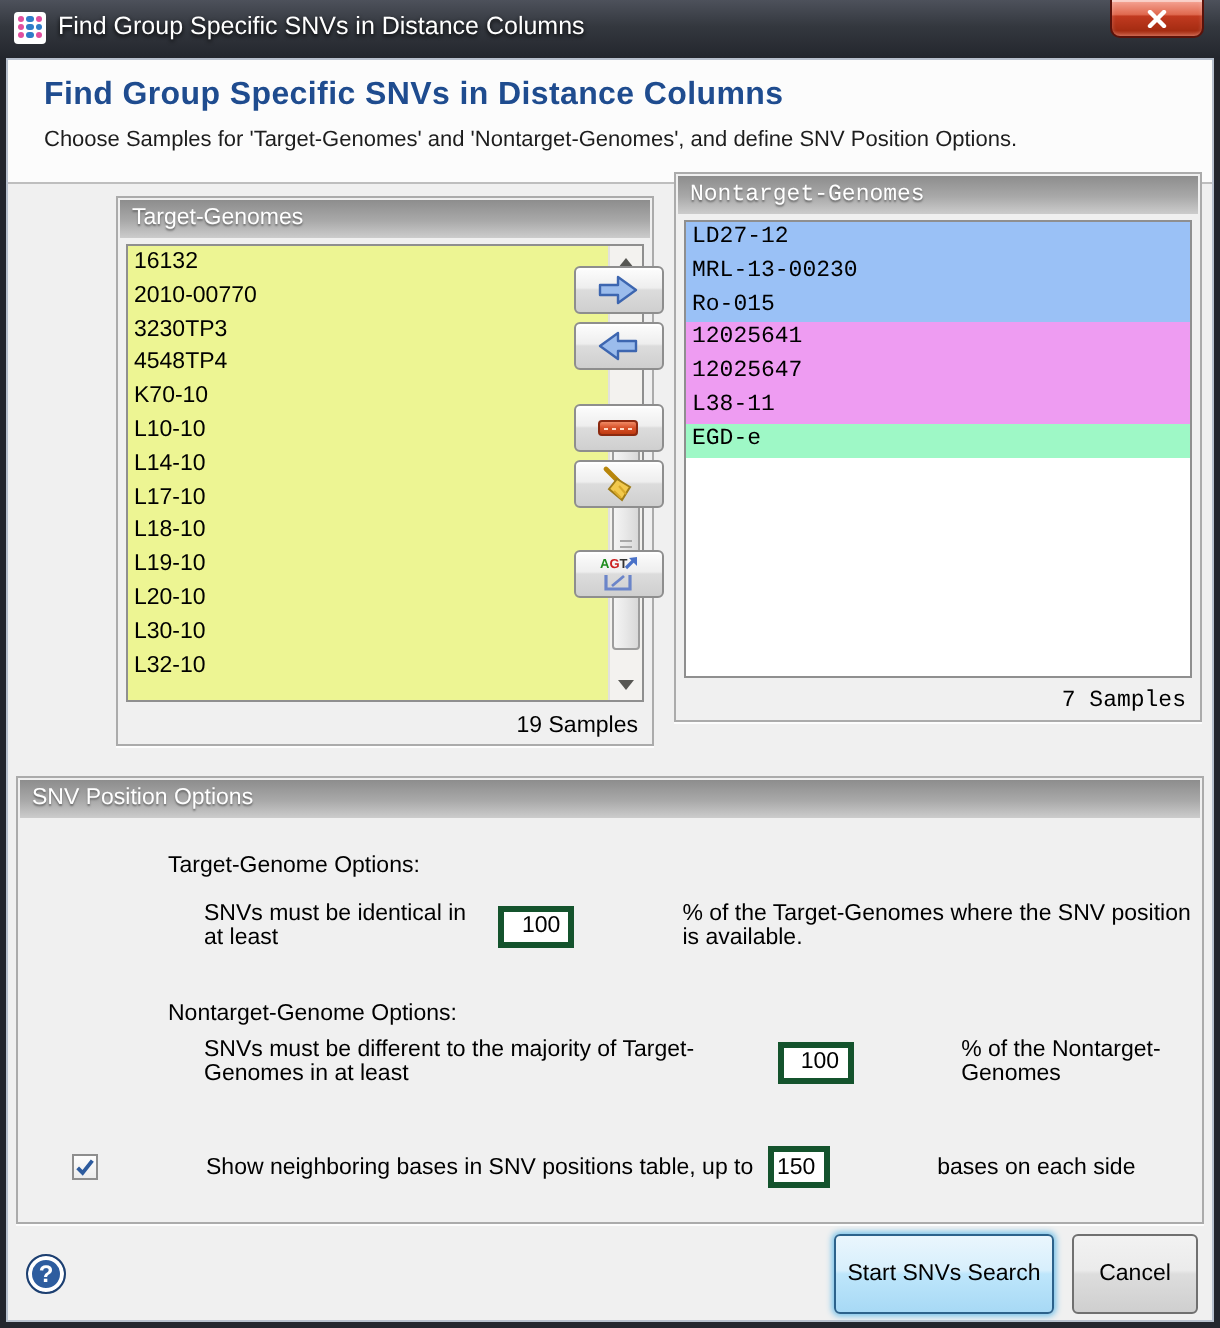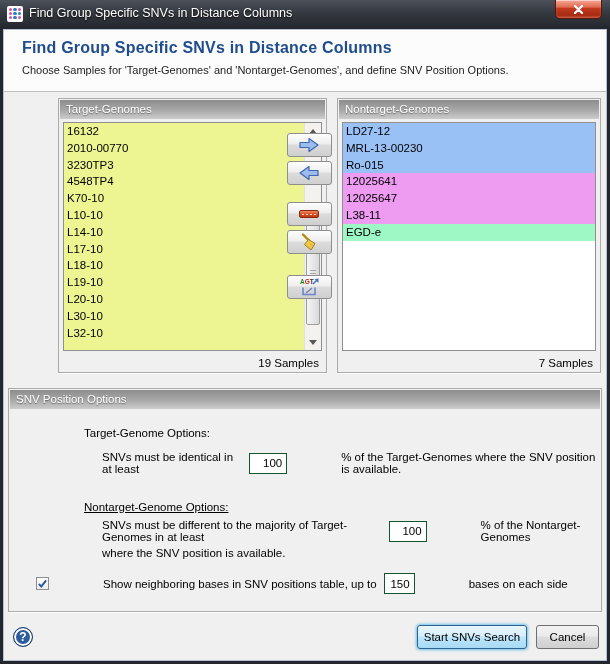--- a/index.html
+++ b/index.html
@@ -62,21 +62,21 @@
   .listbox {
     position:absolute; left:4px; right:4px; top:23px; bottom:21px;
     border:1px solid #8f8f8f; background:#fff; overflow:hidden;
   }
   .row { height:16.8px; line-height:16.8px; font-size:11.5px; color:#000; padding-left:3px; white-space:nowrap; }
   .panel-footer {
     position:absolute; right:7px; bottom:3px; font-size:11.5px; color:#000;text-align:right;
   }
 
   #target-panel   { left:6px;  top:68px; width:269px; height:275px;margin-left:48px; }
-  #nontarget-panel{ left:333px; top:68px; width:264px; height:275px; }
+  #nontarget-panel{ left:333px; top:56px; width:264px; height:275px;font-family:Liberation Mono, monospace; }
   #target-list    { background:#edf593; }
 
   
   .vscroll {
     position:absolute; top:0; right:0; bottom:0; width:17px;
     background:#f3f2ef; border-left:1px solid #e2e1de;
   }
   .sbtn {
     position:absolute; left:0; right:0; height:16px; background:#f3f2ef;
     display:flex; align-items:center; justify-content:center; cursor:pointer;
@@ -115,42 +115,42 @@
   .minus-icon:after {
     content:""; position:absolute; left:2px; right:2px; top:3px; height:1px;
     background:repeating-linear-gradient(90deg,#ffd9c4 0 2px, transparent 2px 4px);
   }
 
   
   #snv-panel { left:4px; top:358px; width:594px; height:224px; }
   .opt-text { font-size:11.5px; color:#000;margin-left:47px; }
   .opt-row { position:absolute; display:flex; align-items:center; gap:7px; }
   .num-input {
-    width:38px; height:21px; border:1px solid #14532d; background:#fff;
+    width:38px; height:21px; border:3px solid #14532d; background:#fff;
     font-family:"Liberation Sans",sans-serif; font-size:11.5px; text-align:right; padding-right:4px;
   }
   .num-input.small { width:31px; }
   .checkbox {
     width:13px; height:13px; background:linear-gradient(180deg,#fdfdfd,#ededed);
     border:1px solid #8e8e8e; display:flex; align-items:center; justify-content:center; cursor:pointer;
   }
 
   
   .footer {
     position:absolute; left:0; right:0; bottom:0; height:40px;
     display:flex; align-items:center; padding:0 7px 6px 9px;
   }
   .help-btn {
     width:20px; height:20px; border-radius:50%; background:#2e5d9f;
     border:1px solid #1d3f70; color:#fff; font-size:12px; font-weight:bold;
     display:flex; align-items:center; justify-content:center;
     box-shadow:inset 0 0 0 2px #fff, inset 0 0 0 3px #2e5d9f; cursor:pointer;
   }
   .btn {
-    height:24px; font-family:"Liberation Sans",sans-serif; font-size:11.5px; color:#000;
+    height:40px; font-family:"Liberation Sans",sans-serif; font-size:11.5px; color:#000;
     border:1px solid #707070; border-radius:3px; cursor:pointer;
     background:linear-gradient(180deg,#f2f2f2,#ebebeb 45%,#dddddd 50%,#cfcfcf);
     display:flex; align-items:center; justify-content:center;
   }
   .btn.default {
     border-color:#2c628b; box-shadow:0 0 3px 1px #6fc0ea;
     background:linear-gradient(180deg,#eaf6fd,#d7effc 45%,#bee6fb 50%,#a7d9f5);
   }
   #start-btn { margin-left:auto; width:110px; }
   #cancel-btn { margin-left:9px; width:63px; }
@@ -273,28 +273,27 @@
       <div class="panel-header">SNV Position Options</div>
 
       <div class="opt-text" style="position:absolute;left:28px;top:38px;">Target-Genome Options:</div>
 
       <div class="opt-row" style="left:46px;top:62px;">
         <span class="opt-text">SNVs must be identical in at least</span>
         <input class="num-input" value="100" style="">
         <span class="opt-text">% of the Target-Genomes where the SNV position is available.</span>
       </div>
 
-      <div class="opt-text" style="position:absolute;left:28px;top:112px;text-decoration:underline;">Nontarget-Genome Options:</div>
+      <div class="opt-text" style="position:absolute;left:28px;top:112px;">Nontarget-Genome Options:</div>
 
       <div class="opt-row" style="left:46px;top:130px;">
         <span class="opt-text">SNVs must be different to the majority of Target-Genomes in at least</span>
         <input class="num-input" value="100" style="">
         <span class="opt-text">% of the Nontarget-Genomes</span>
       </div>
-      <div class="opt-text" style="position:absolute;left:46px;top:158px;">where the SNV position is available.</div>
 
       <div class="opt-row" style="left:27px;top:184px;">
         <span class="checkbox">
           <svg width="11" height="11" viewBox="0 0 12 12">
             <polyline points="2,6.5 4.7,9.2 10,2.5" fill="none" stroke="#2d5b9e" stroke-width="2.1"></polyline>
           </svg>
         </span>
         <span class="opt-text">Show neighboring bases in SNV positions table, up to</span>
         <input class="num-input small" value="150" style="">
         <span class="opt-text">bases on each side</span>

